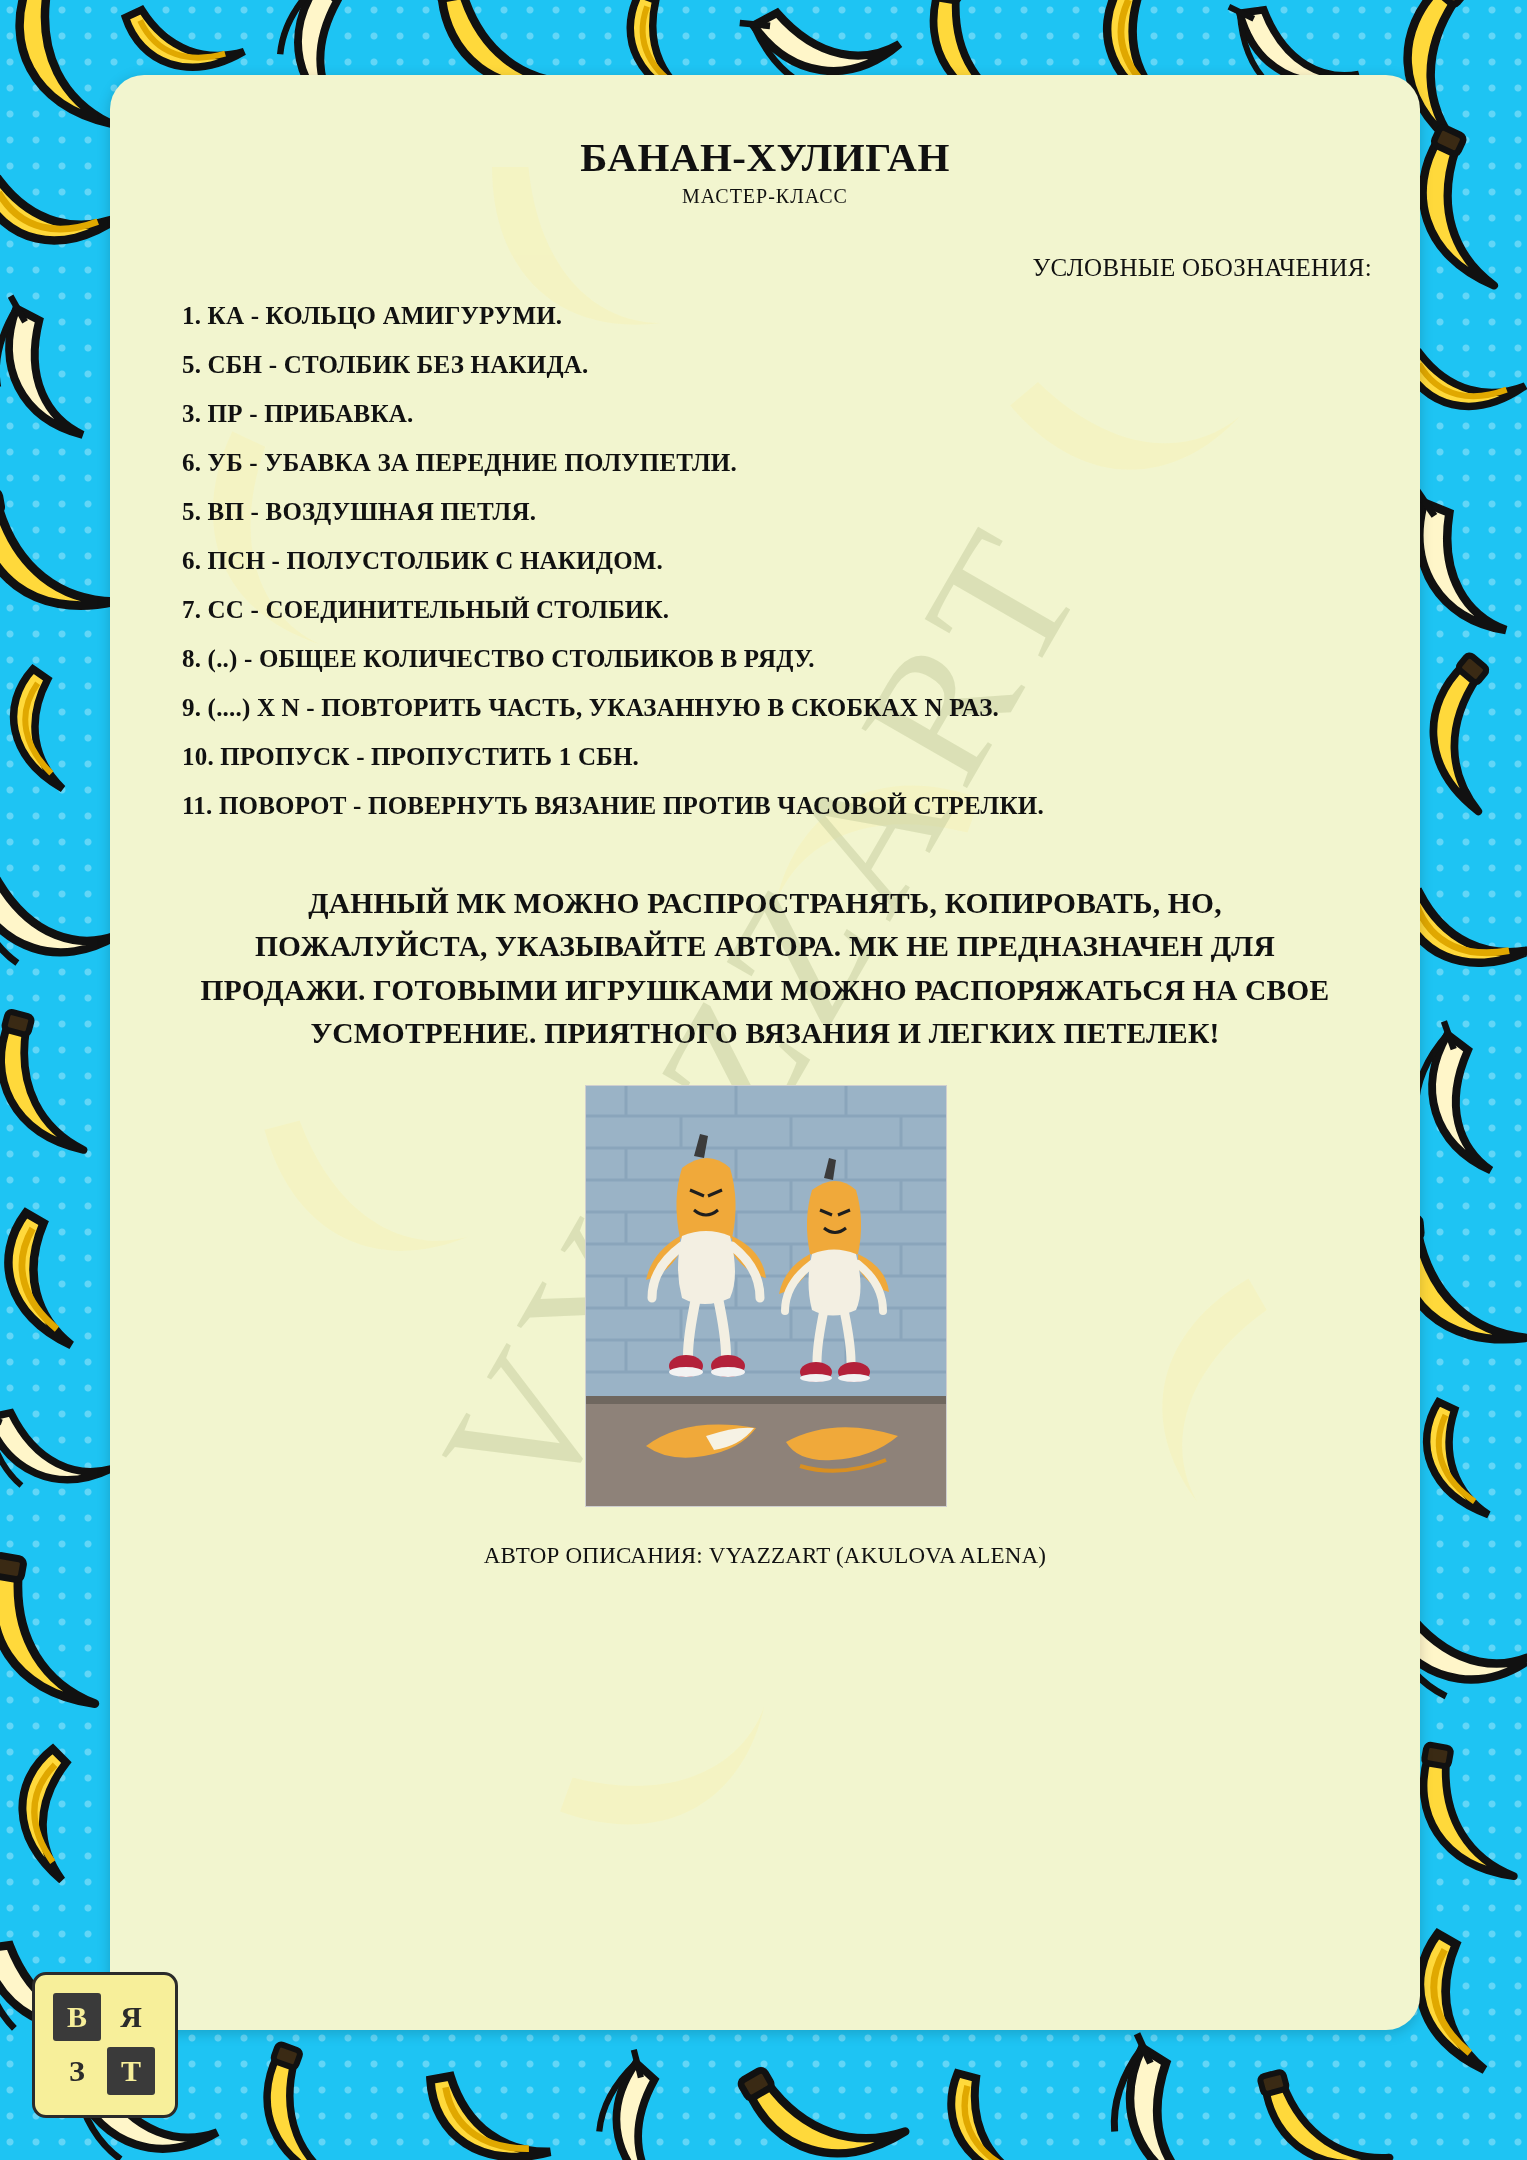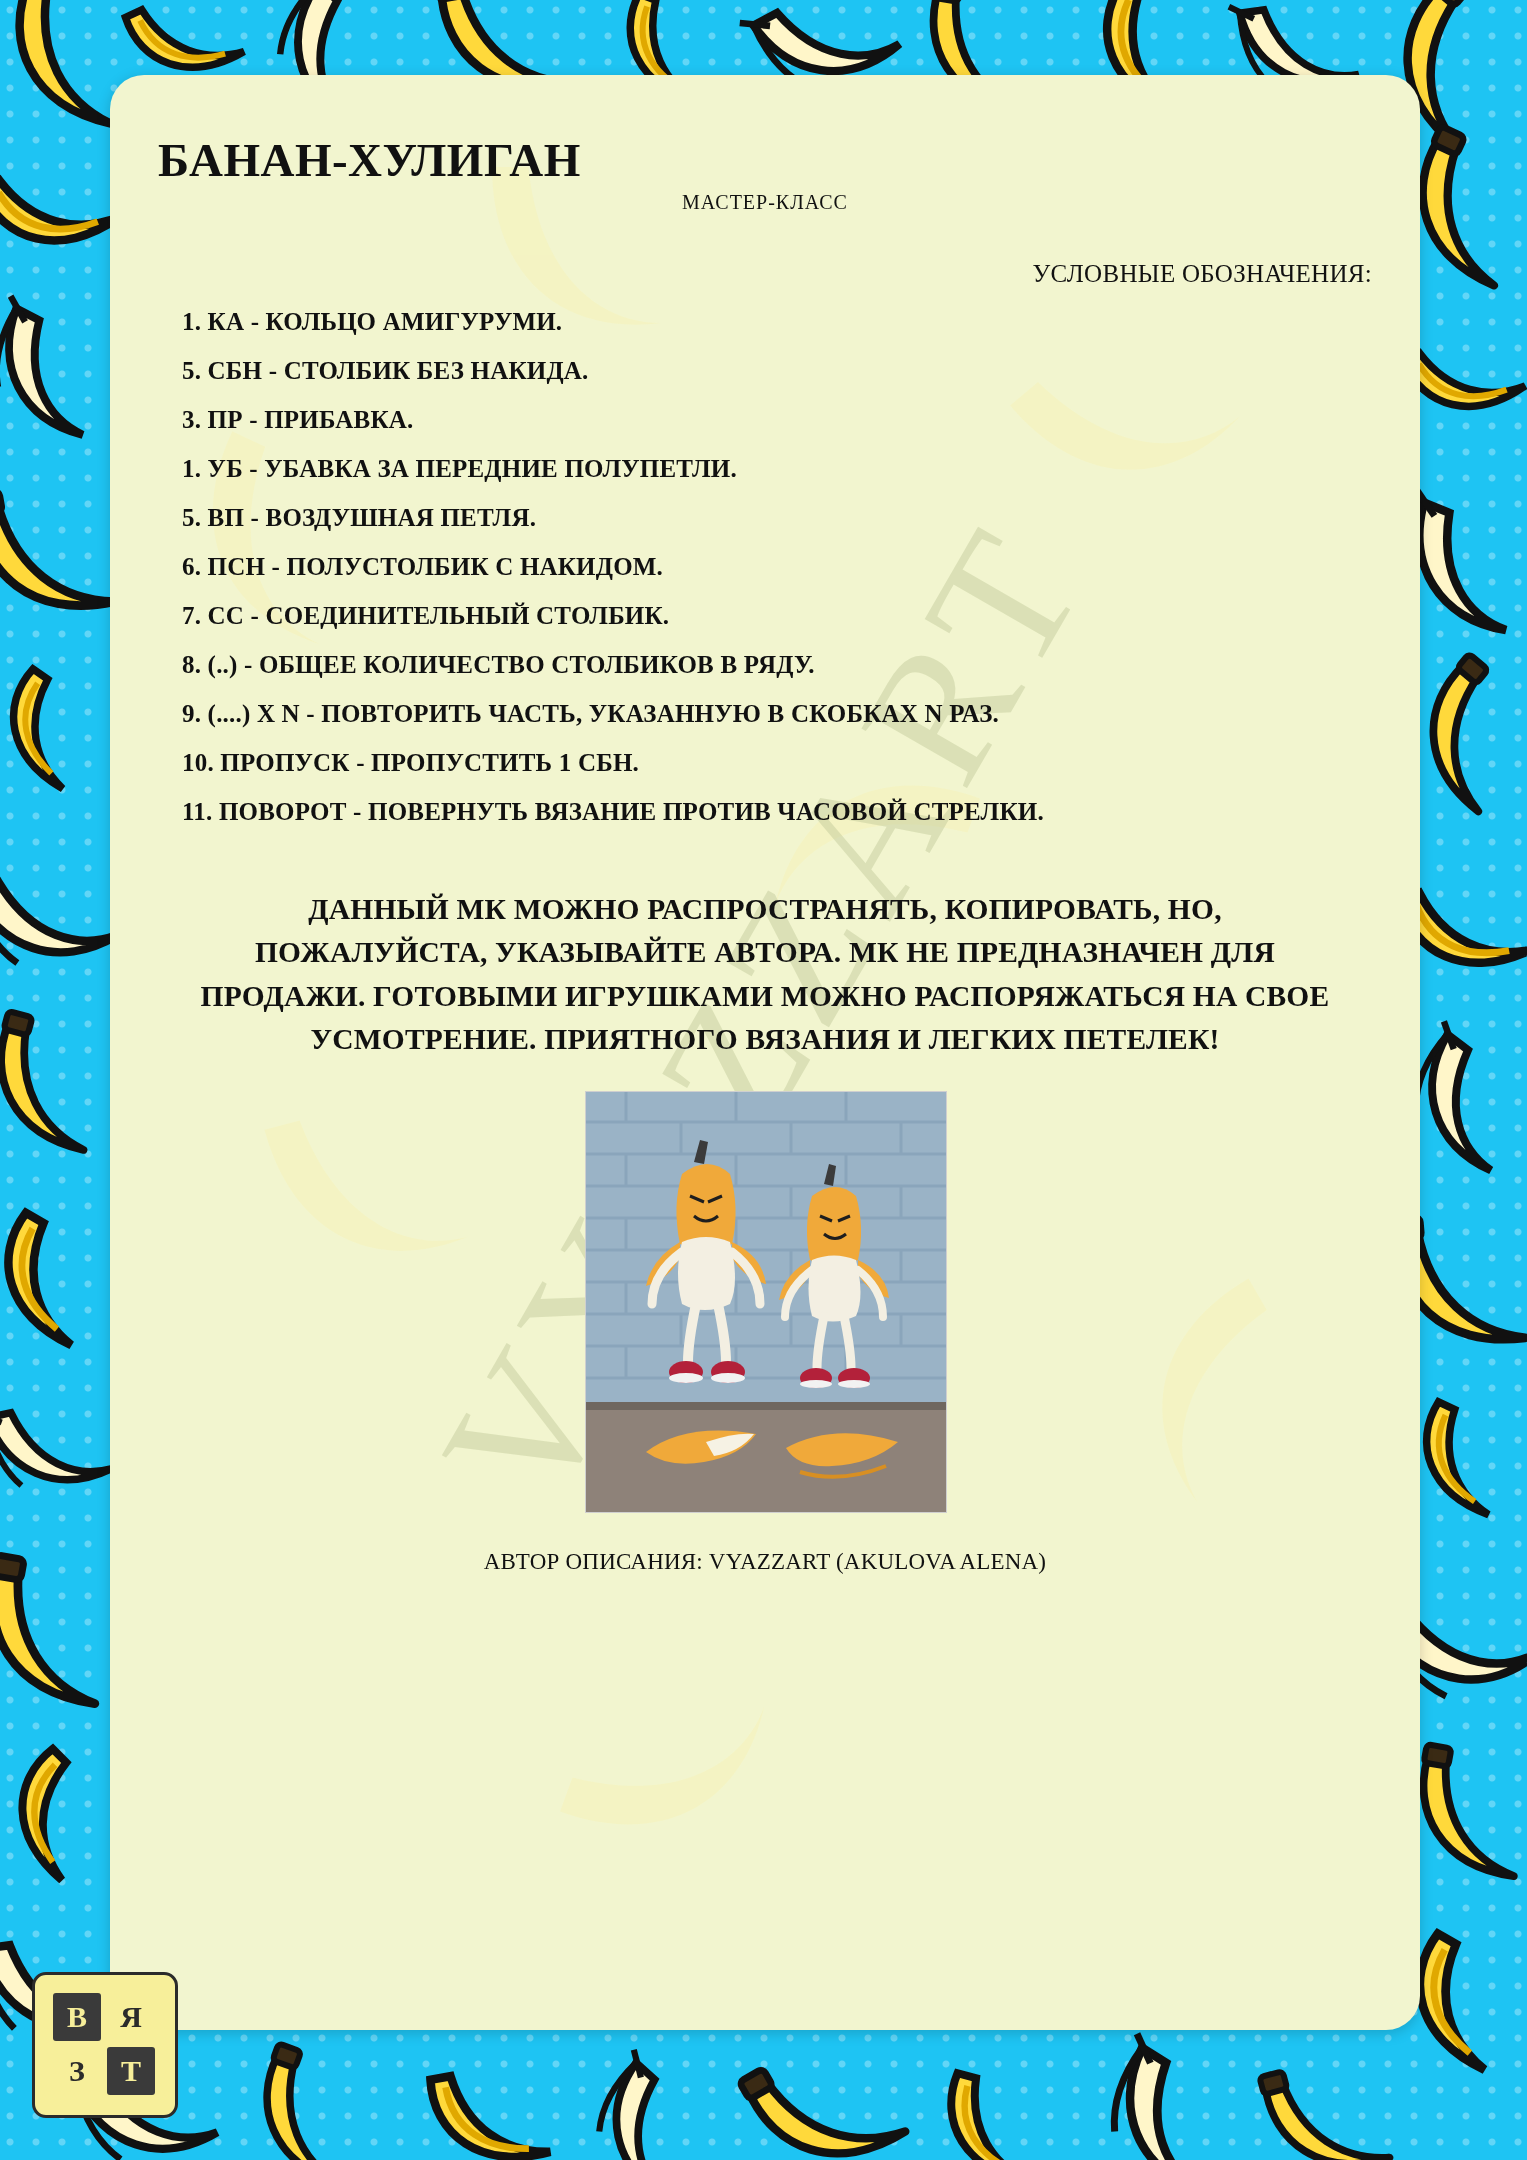--- a/index.html
+++ b/index.html
@@ -70,21 +70,22 @@
     user-select: none;
   }
 
   .content {
     position: relative;
     z-index: 3;
     padding: 36px 48px 0 48px;
   }
 
   .title {
-    font-size: 47px;
+    text-align: center;
+    font-size: 41px;
     font-weight: bold;
     letter-spacing: 0.5px;
     color: #111;
     margin: 22px 0 4px 0;
   }
   .subtitle {
     text-align: center;
     font-size: 20px;
     letter-spacing: 1px;
     color: #111;
@@ -469,21 +470,21 @@
 
   <div class="content">
     <div class="title">БАНАН-ХУЛИГАН</div>
     <div class="subtitle">МАСТЕР-КЛАСС</div>
 
     <div class="legend">
       <div class="legend-heading">УСЛОВНЫЕ ОБОЗНАЧЕНИЯ:</div>
       <div class="legend-item">1. КА - КОЛЬЦО АМИГУРУМИ.</div>
       <div class="legend-item">5. СБН - СТОЛБИК БЕЗ НАКИДА.</div>
       <div class="legend-item">3. ПР - ПРИБАВКА.</div>
-      <div class="legend-item">1. УБ - УБАВКА ЗА ПЕРЕДНИЕ ПОЛУПЕТЛИ.</div>
+      <div class="legend-item">6. УБ - УБАВКА ЗА ПЕРЕДНИЕ ПОЛУПЕТЛИ.</div>
       <div class="legend-item">5. ВП - ВОЗДУШНАЯ ПЕТЛЯ.</div>
       <div class="legend-item">6. ПСН - ПОЛУСТОЛБИК С НАКИДОМ.</div>
       <div class="legend-item">7. СС - СОЕДИНИТЕЛЬНЫЙ СТОЛБИК.</div>
       <div class="legend-item">8. (..) - ОБЩЕЕ КОЛИЧЕСТВО СТОЛБИКОВ В РЯДУ.</div>
       <div class="legend-item">9. (....) X N - ПОВТОРИТЬ ЧАСТЬ, УКАЗАННУЮ В СКОБКАХ N РАЗ.</div>
       <div class="legend-item">10. ПРОПУСК - ПРОПУСТИТЬ 1 СБН.</div>
       <div class="legend-item">11. ПОВОРОТ - ПОВЕРНУТЬ ВЯЗАНИЕ ПРОТИВ ЧАСОВОЙ СТРЕЛКИ.</div>
     </div>
 
     <div class="notice">ДАННЫЙ МК МОЖНО РАСПРОСТРАНЯТЬ, КОПИРОВАТЬ, НО, ПОЖАЛУЙСТА, УКАЗЫВАЙТЕ АВТОРА. МК НЕ ПРЕДНАЗНАЧЕН ДЛЯ ПРОДАЖИ. ГОТОВЫМИ ИГРУШКАМИ МОЖНО РАСПОРЯЖАТЬСЯ НА СВОЕ УСМОТРЕНИЕ. ПРИЯТНОГО ВЯЗАНИЯ И ЛЕГКИХ ПЕТЕЛЕК!</div>

